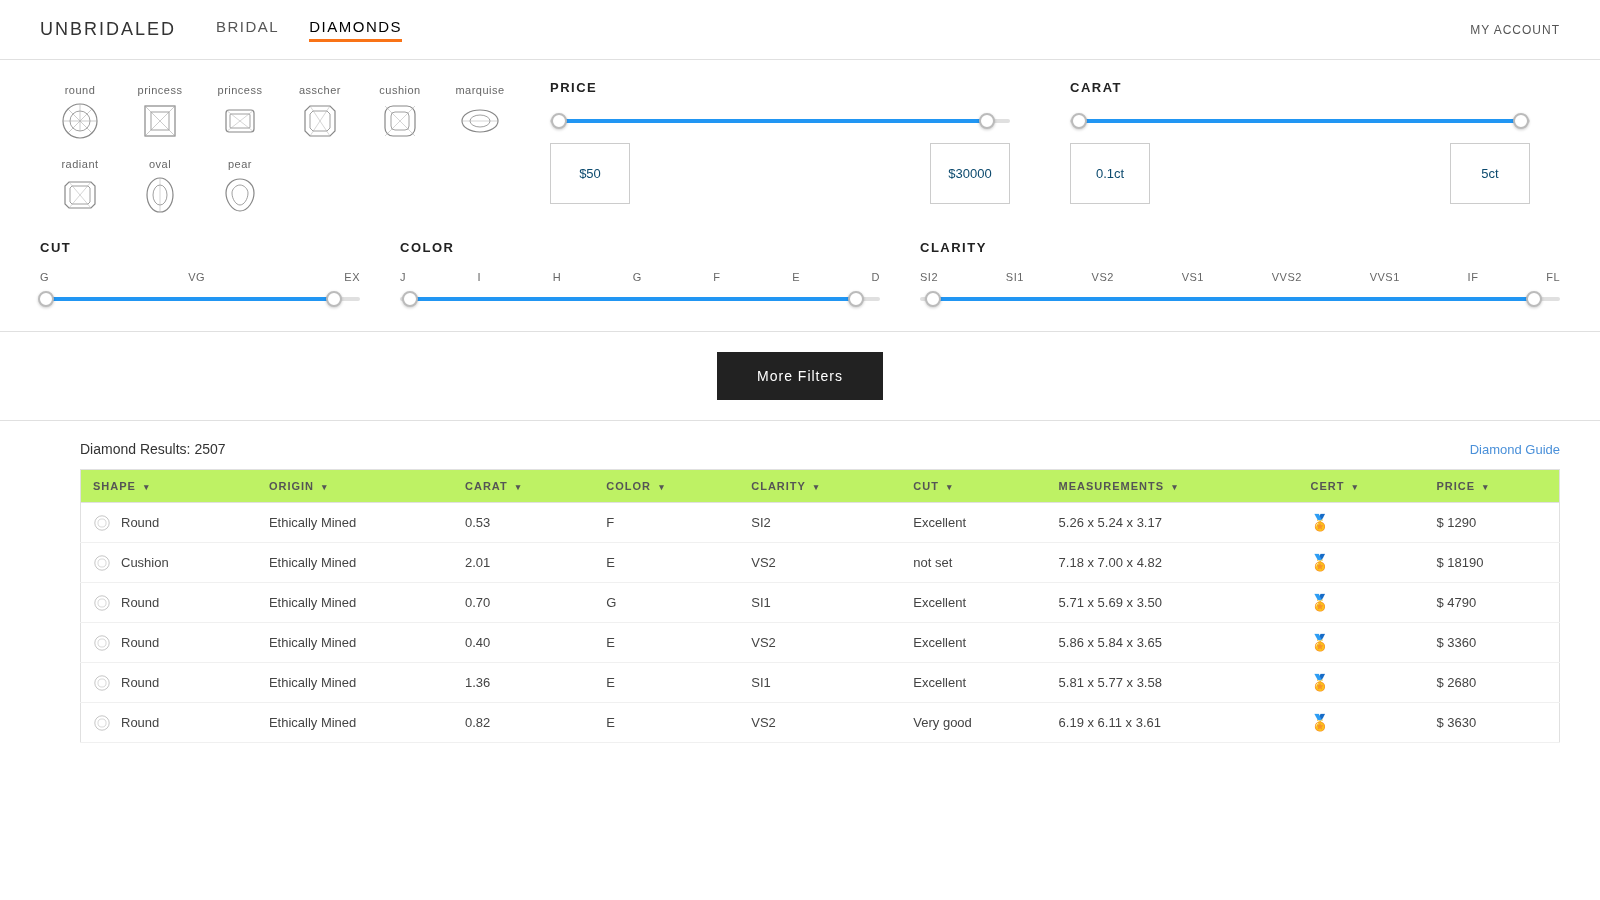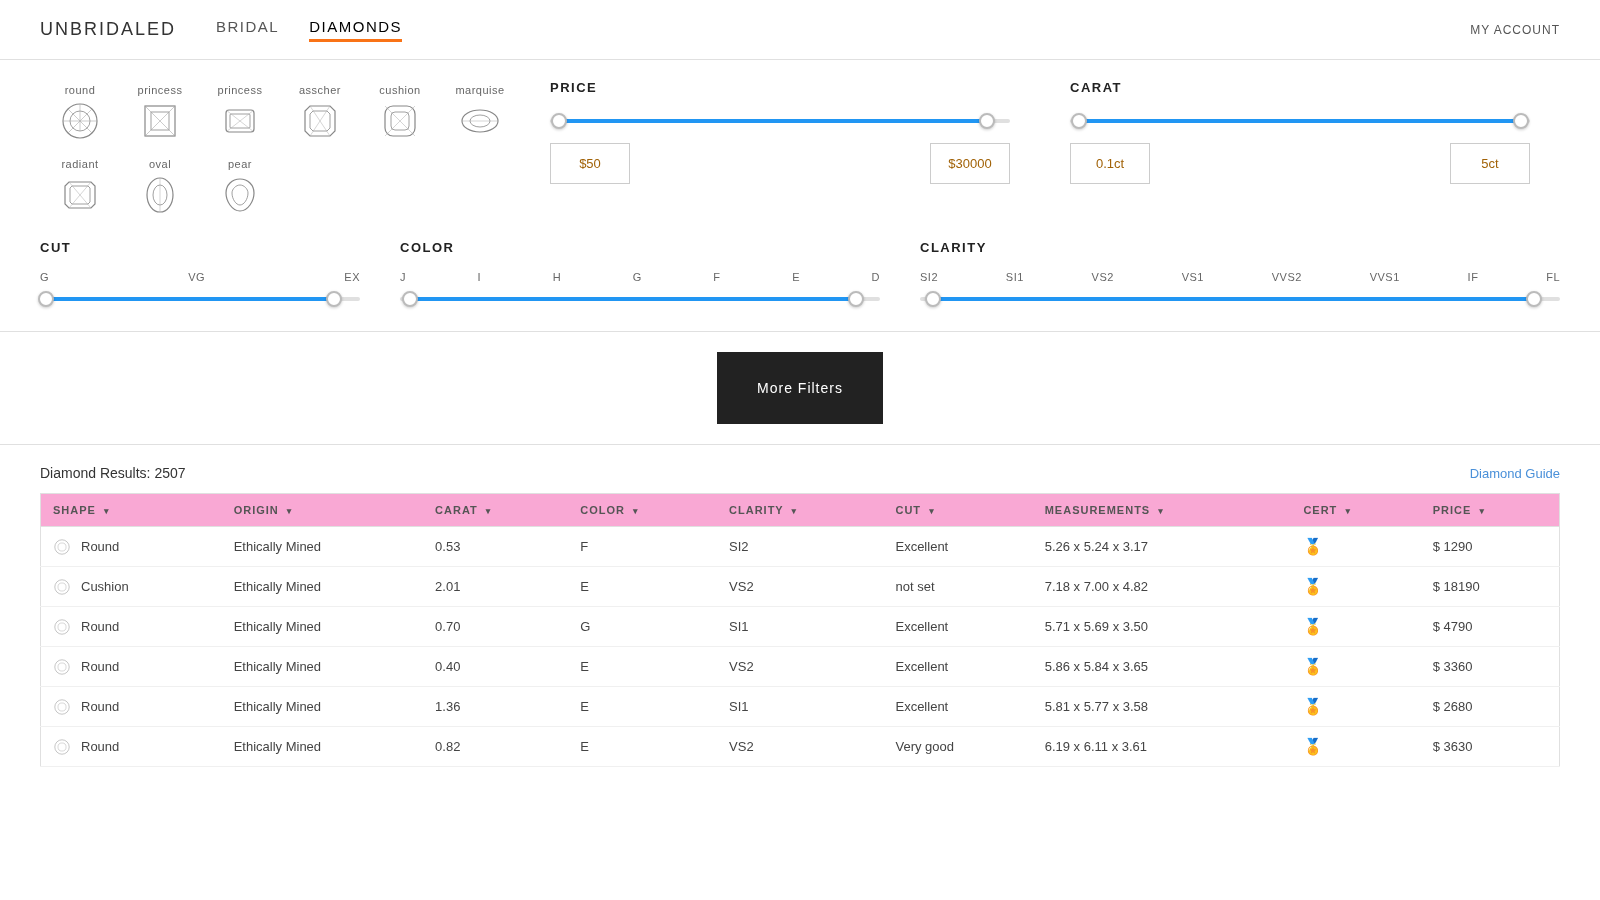--- a/index.html
+++ b/index.html
@@ -96,25 +96,25 @@
       margin-bottom: 16px;
       color: #222;
     }
     .range-values {
       display: flex;
       justify-content: space-between;
       margin-top: 8px;
     }
     .range-value-box {
       border: 1px solid #ccc;
-      padding: 12px 12px;
+      padding: 22px 12px;
       font-size: 13px;
       min-width: 80px;
       text-align: center;
-      color: #a16207;
+      color: #0c4a6e;
     }
 
     
     .filters-bottom {
       display: flex;
       margin-top: 20px;
       gap: 0;
     }
     .filter-section-bottom {
       flex: 1;
@@ -138,29 +138,30 @@
     .more-filters-row {
       display: flex;
       justify-content: center;
       padding: 20px 0;
       border-bottom: 1px solid #e0e0e0;
     }
     .more-filters-btn {
       background: #222;
       color: #fff;
       border: none;
-      padding: 28px 40px;
+      padding: 16px 40px;
       font-size: 14px;
       letter-spacing: 1px;
       cursor: pointer;
     }
 
     
     .results-area {
       padding: 20px 40px;
+      margin-left: 40px;
     }
     .results-header {
       display: flex;
       justify-content: space-between;
       align-items: center;
       margin-bottom: 12px;
     }
     .results-count {
       font-size: 14px;
       color: #333;
@@ -172,21 +173,21 @@
       text-decoration: none;
     }
 
     
     .results-table {
       width: 100%;
       border-collapse: collapse;
       border: 1px solid #e0e0e0;
     }
     .results-table th {
-      background: #f9a8d4;
+      background: #bef264;
       padding: 10px 12px;
       text-align: left;
       font-size: 11px;
       font-weight: 600;
       letter-spacing: 1px;
       text-transform: uppercase;
       color: #555;
       border-bottom: 1px solid #e0e0e0;
       cursor: pointer;
     }

